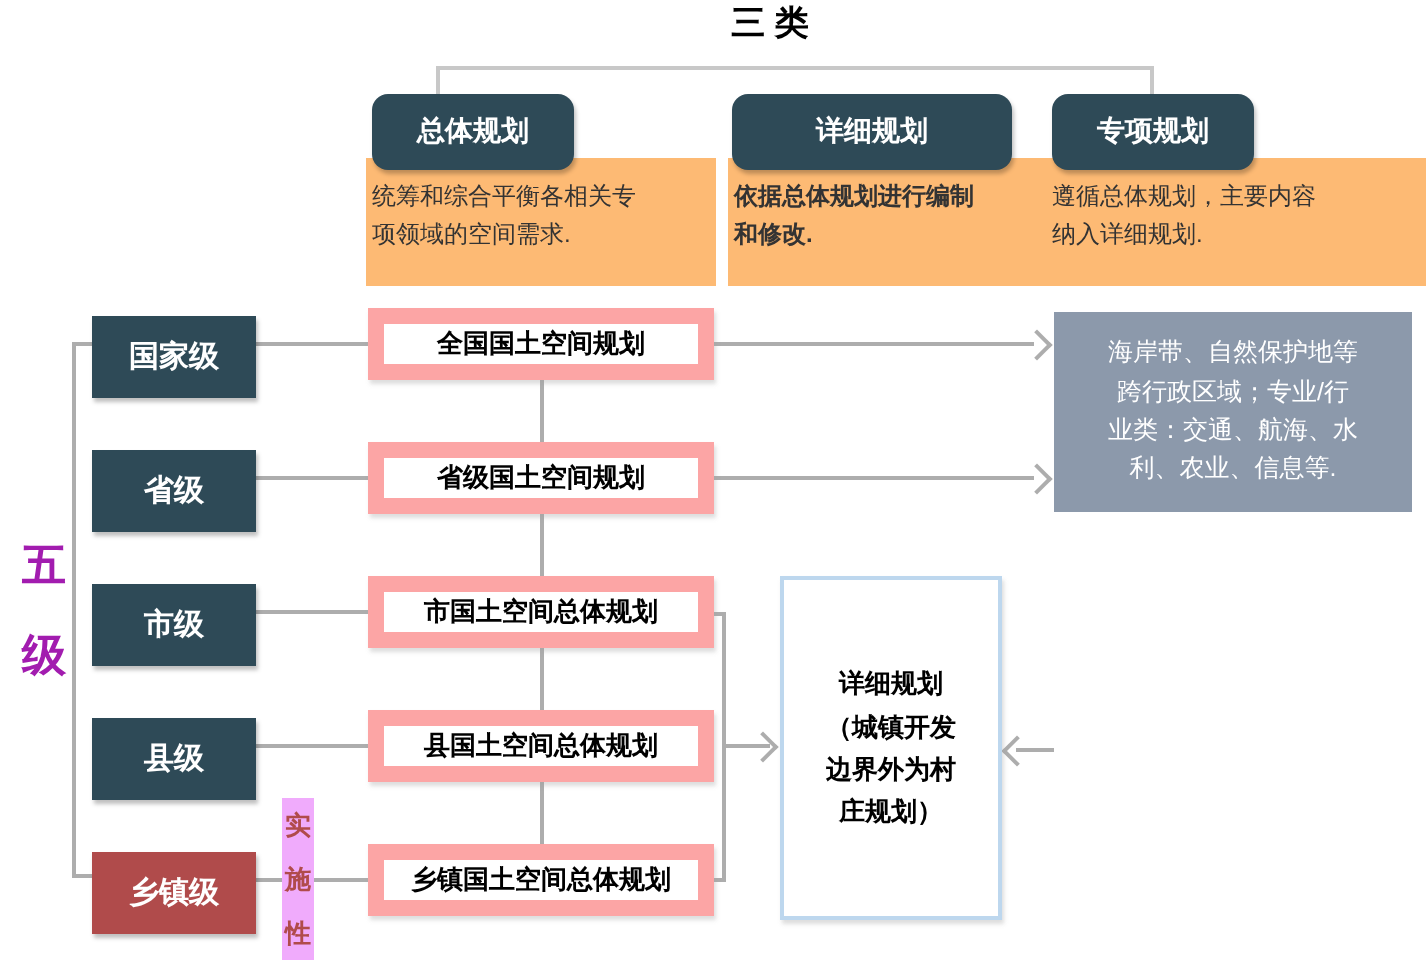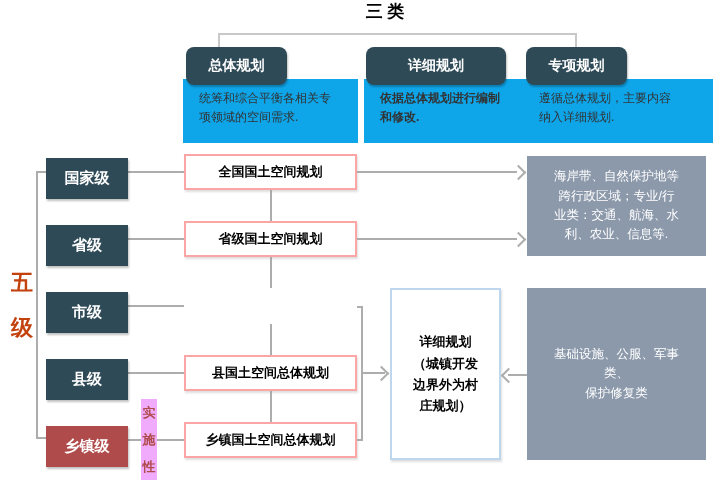--- a/index.html
+++ b/index.html
@@ -12,35 +12,35 @@
   .chev.r{transform:rotate(45deg);}
   .chev.l{transform:rotate(-135deg);}
   #title{position:absolute;left:320px;top:0;width:130px;text-align:center;
          font-size:17px;font-weight:bold;color:#000;z-index:2;}
   .tab{position:absolute;height:38px;background:#2E4A57;color:#fff;font-weight:bold;
        font-size:14px;border-radius:8px;display:flex;align-items:center;justify-content:center;
        z-index:3;box-shadow:1px 2px 2px rgba(0,0,0,.25);}
   #tab1{left:186px;top:47px;width:101px;}
   #tab2{left:366px;top:47px;width:140px;}
   #tab3{left:526px;top:47px;width:101px;}
-  .gbody{position:absolute;top:79px;height:64px;background:#0ea5e9;color:#333;
-         font-size:12px;line-height:1.55;padding:10px 7px 0 16px;box-sizing:border-box;
+  .gbody{position:absolute;top:79px;height:64px;background:#fdba74;color:#333;
+         font-size:12px;line-height:1.55;padding:10px 7px 0 3px;box-sizing:border-box;
          white-space:pre-line;z-index:2;}
   #gb1{left:183px;width:175px;}
   #gb2{left:364px;width:165px;font-weight:bold;}
   #gb3{left:523px;width:190px;}
   #wuji{position:absolute;left:8px;top:260px;width:28px;font-size:22px;font-weight:bold;
-        color:#c2410c;word-break:break-all;line-height:45px;text-align:center;z-index:2;}
+        color:#a21caf;word-break:break-all;line-height:45px;text-align:center;z-index:2;}
   .lvl{position:absolute;left:46px;width:82px;height:41px;background:#2E4A57;color:#fff;
        font-weight:bold;font-size:15px;display:flex;align-items:center;justify-content:center;
        z-index:2;box-shadow:1px 2px 2px rgba(0,0,0,.25);}
   #lvl1{top:158px;} #lvl2{top:225px;} #lvl3{top:292px;} #lvl4{top:359px;}
   #lvl5{top:426px;background:#B04B4B;}
   .plan{position:absolute;left:184px;width:173px;height:36px;background:#fff;
-        border:2px solid #fca5a5;box-sizing:border-box;color:#000;font-weight:bold;
+        border:8px solid #fca5a5;box-sizing:border-box;color:#000;font-weight:bold;
         font-size:13px;display:flex;align-items:center;justify-content:center;z-index:2;
         box-shadow:1px 2px 2px rgba(160,160,160,.35);}
   #plan1{top:154px;} #plan2{top:221px;} #plan3{top:288px;} #plan4{top:355px;} #plan5{top:422px;}
   #impl{position:absolute;left:141px;top:399px;width:16px;font-size:13px;font-weight:bold;
         color:#B04B4B;word-break:break-all;line-height:27px;text-align:center;
         background:#f0abfc;z-index:3;}
   #detail{position:absolute;left:390px;top:288px;width:111px;height:172px;background:#fff;
           border:2px solid #BDD7EE;box-sizing:border-box;color:#000;font-weight:bold;
           font-size:13px;line-height:1.65;text-align:center;white-space:pre-line;
           display:flex;align-items:center;justify-content:center;z-index:2;
@@ -89,20 +89,21 @@
   <div class="ln" style="left:128px;top:171px;width:56px;height:2px;"></div>
   <div class="ln" style="left:128px;top:238px;width:56px;height:2px;"></div>
   <div class="ln" style="left:128px;top:305px;width:56px;height:2px;"></div>
   <div class="ln" style="left:128px;top:372px;width:56px;height:2px;"></div>
   <div class="ln" style="left:128px;top:439px;width:56px;height:2px;"></div>
 
   <div id="impl">实施性</div>
 
   <div class="plan" id="plan1">全国国土空间规划</div>
   <div class="plan" id="plan2">省级国土空间规划</div>
+  <div class="plan" id="plan3">市国土空间总体规划</div>
   <div class="plan" id="plan4">县国土空间总体规划</div>
   <div class="plan" id="plan5">乡镇国土空间总体规划</div>
 
   <div class="ln" style="left:270px;top:190px;width:2px;height:31px;"></div>
   <div class="ln" style="left:270px;top:257px;width:2px;height:31px;"></div>
   <div class="ln" style="left:270px;top:324px;width:2px;height:31px;"></div>
   <div class="ln" style="left:270px;top:391px;width:2px;height:31px;"></div>
 
   <div class="ln" style="left:357px;top:171px;width:160px;height:2px;"></div>
   <div class="chev r" style="left:513px;top:167px;"></div>
@@ -120,17 +121,14 @@
 边界外为村
 庄规划）</div>
 
   <div class="ln" style="left:508px;top:374px;width:19px;height:2px;"></div>
   <div class="chev l" style="left:503px;top:370px;"></div>
 
   <div class="slate" id="slate-top">海岸带、自然保护地等
 跨行政区域；专业/行
 业类：交通、航海、水
 利、农业、信息等.</div>
-  <div class="slate" id="slate-bottom">基础设施、公服、军事
-类、
-保护修复类</div>
 
 </div>
 
 </body></html>

